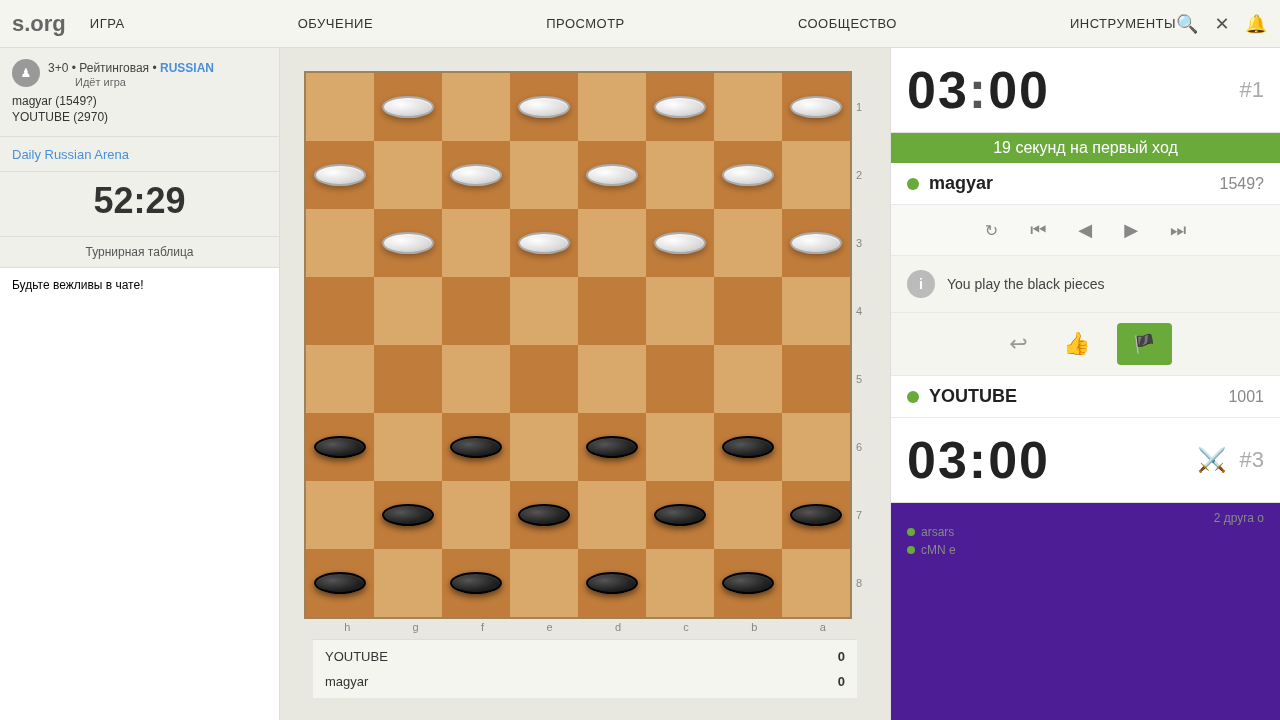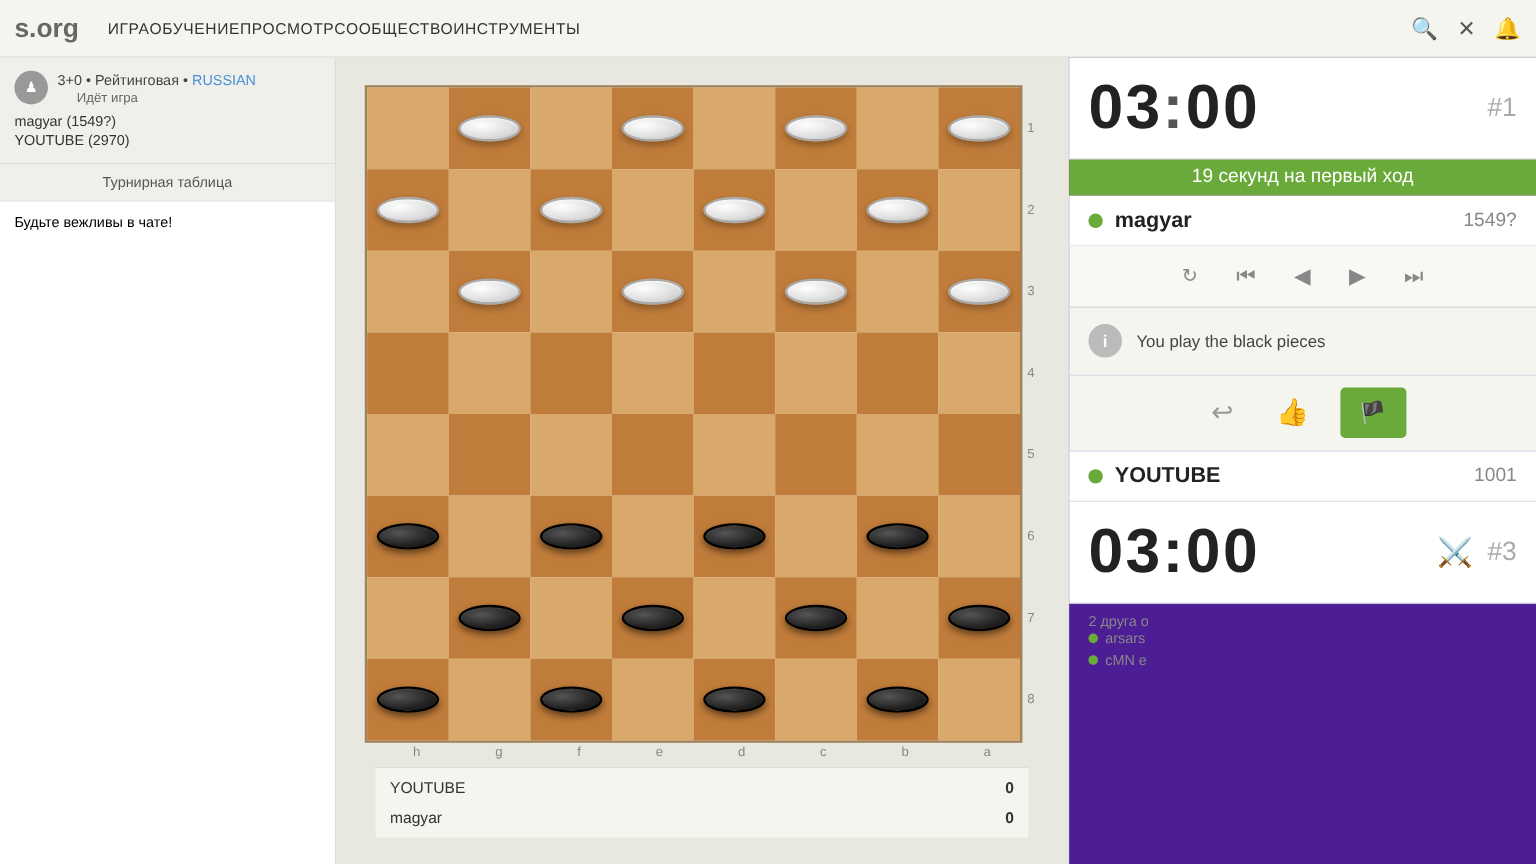--- a/index.html
+++ b/index.html
@@ -24,21 +24,23 @@
       flex-shrink: 0;
     }
     .logo {
       font-size: 22px;
       font-weight: bold;
       color: #666;
       margin-right: 24px;
     }
     .nav-items {
       display: flex;
+      gap: 20px;
       flex: 1;
+      justify-content: space-between;
     }
     .nav-item {
       font-size: 13px;
       color: #333;
       cursor: pointer;
       text-transform: uppercase;
       letter-spacing: 0.5px;
     }
     .nav-icons {
       display: flex;
@@ -87,26 +89,26 @@
       justify-content: center;
       font-size: 12px;
       color: white;
     }
     .game-type {
       font-size: 12px;
       color: #444;
     }
     .game-type span.russian {
       color: #4a90d9;
-      font-weight: normal;
+      font-weight: bold;
     }
     .game-status {
       font-size: 11px;
       color: #666;
-      margin-left: 16px;
+      margin-left: 27px;
     }
     .player-ratings {
       margin-top: 6px;
       font-size: 12px;
       color: #333;
     }
     .player-ratings div { margin-bottom: 2px; }
 
     .tournament-link {
       padding: 8px 12px;
@@ -395,20 +397,21 @@
     }
     .game-number-bottom {
       font-size: 22px;
       color: #aaa;
     }
 
     .spectators {
       padding: 8px 16px;
       font-size: 12px;
       color: #888;
+      text-align: right;
     }
     .spectator-item {
       display: flex;
       align-items: center;
       gap: 6px;
       margin-bottom: 4px;
     }
     .spectator-dot {
       width: 8px;
       height: 8px;
@@ -471,21 +474,25 @@
           <span>magyar</span>
           <span>(1549?)</span>
         </div>
         <div>
           <span>YOUTUBE</span>
           <span>(2970)</span>
         </div>
       </div>
     </div>
 
-
+    <div class="tournament-link">
+      <a>Daily Russian Arena</a>
+    </div>
+
+    <div class="tournament-timer">52:29</div>
 
     <div class="sidebar-tabs">
       <div class="sidebar-tab">Турнирная таблица</div>
     </div>
 
     <div class="chat-area">
       <div class="chat-hint">Будьте вежливы в чате!</div>
     </div>
   </aside>
 

